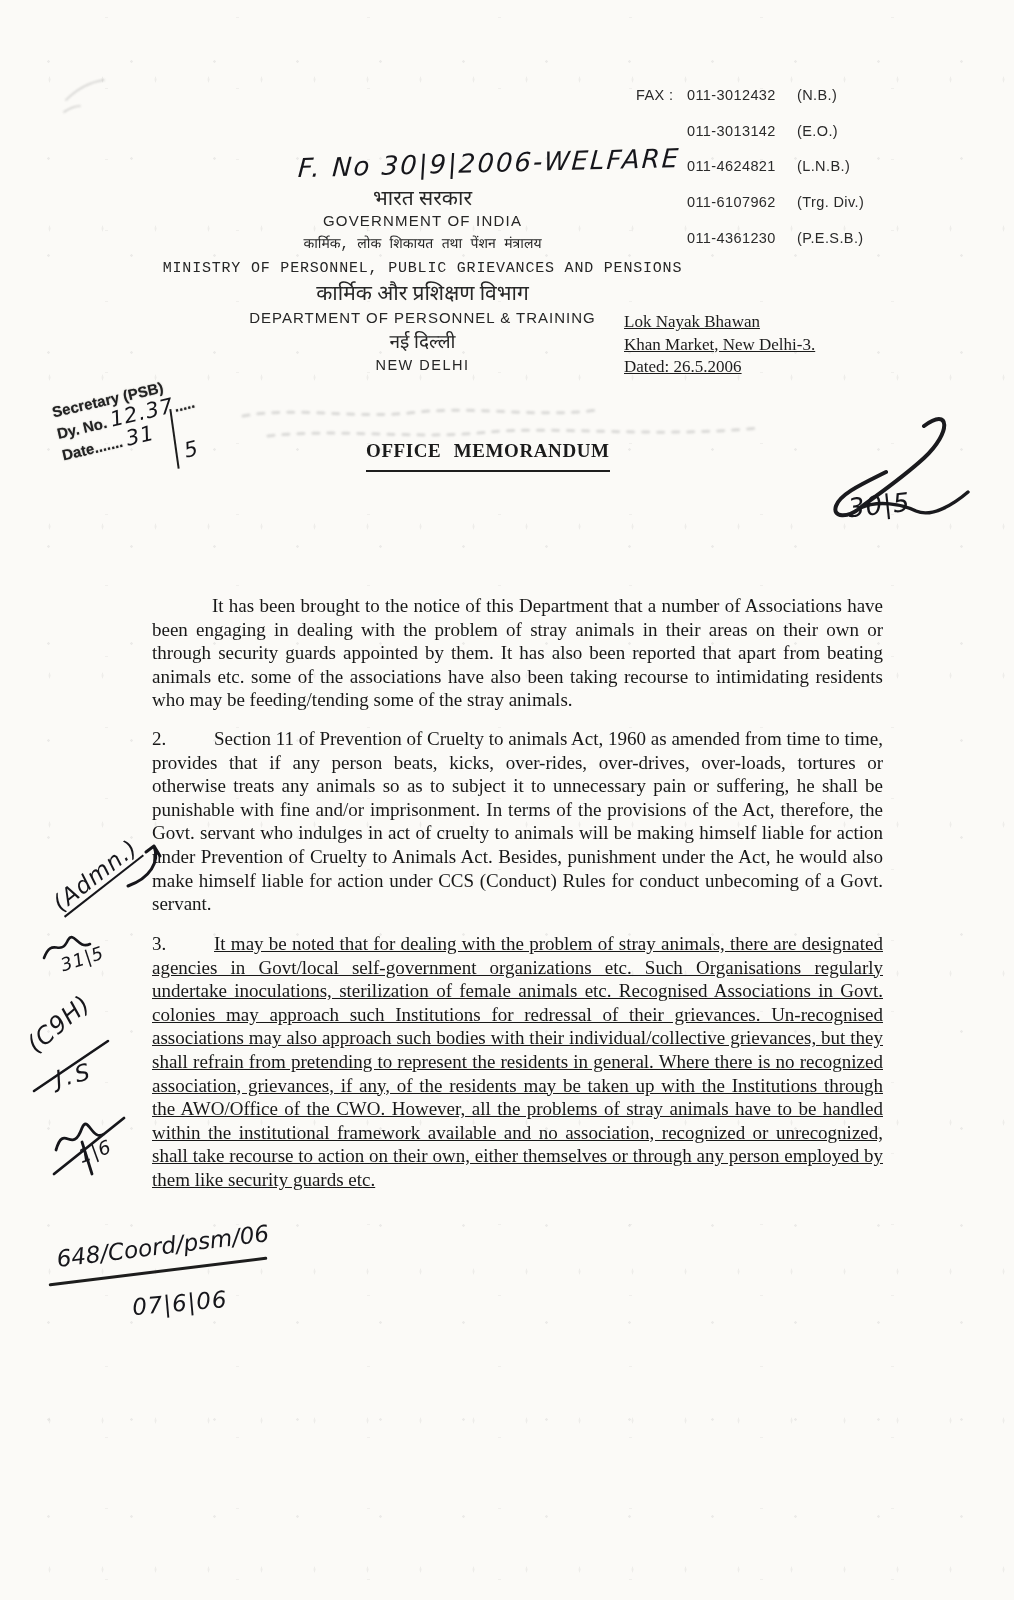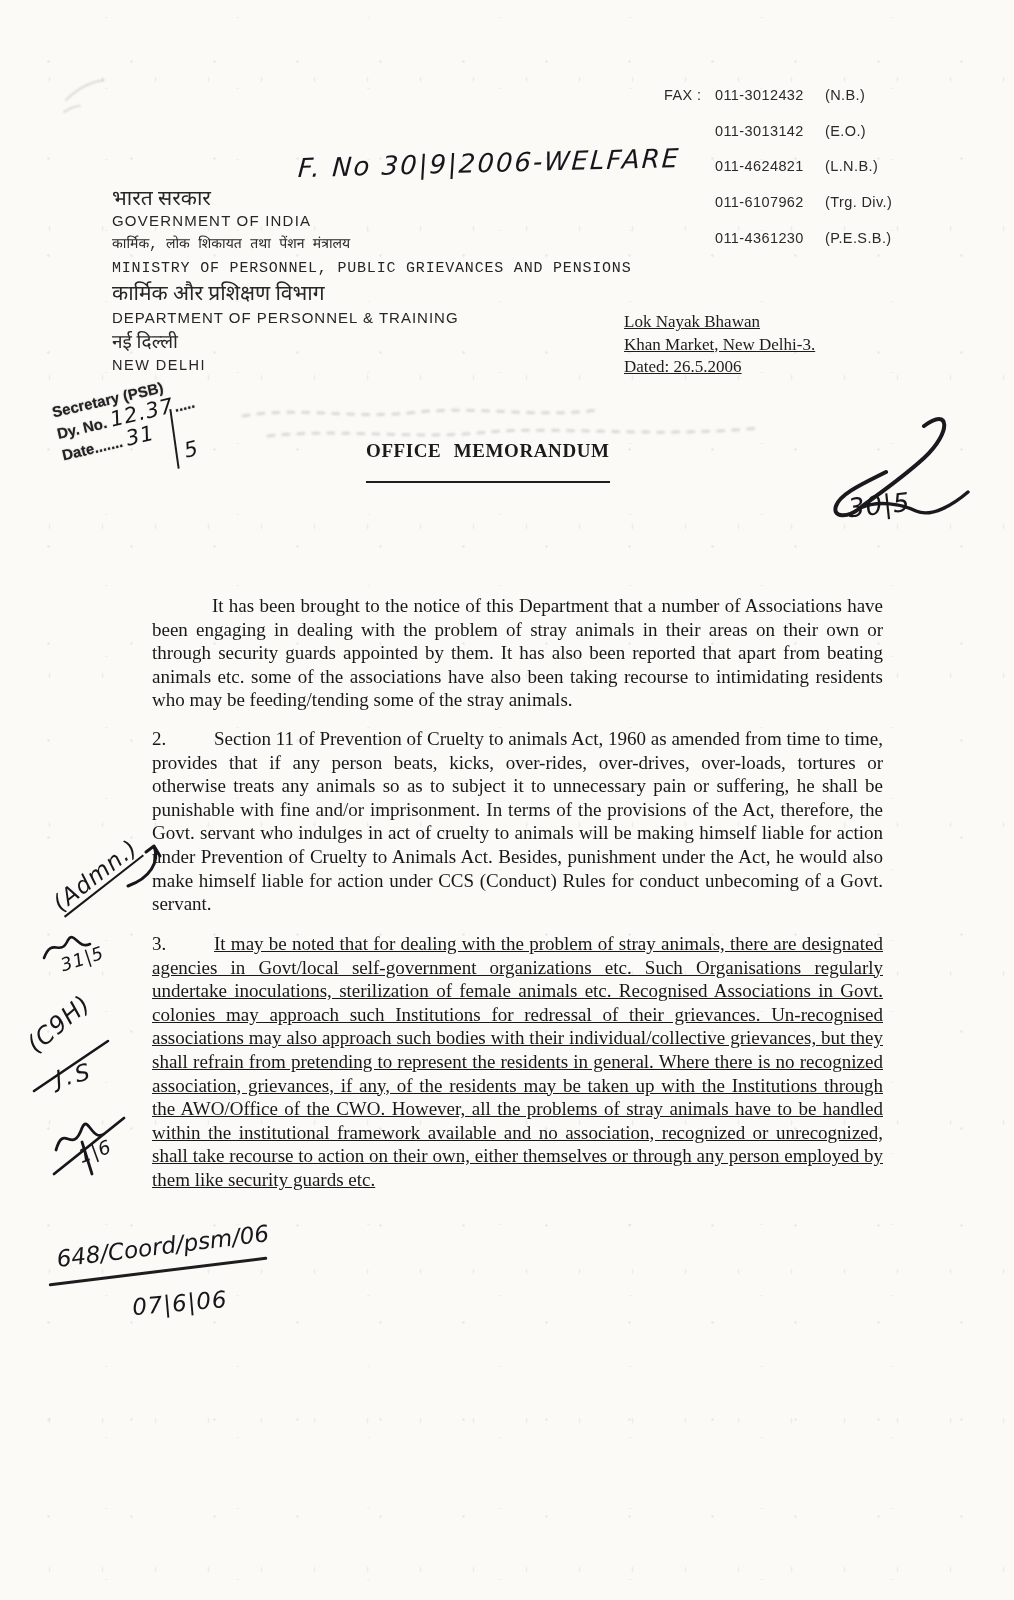--- a/index.html
+++ b/index.html
@@ -8,33 +8,33 @@
     background:#fbfaf7;overflow:hidden;color:#1f1f1f;
     font-family:"Liberation Serif",serif;
     background-image:
       radial-gradient(rgba(40,40,40,.07) 1px, transparent 1.4px),
       radial-gradient(rgba(40,40,40,.05) 1px, transparent 1.4px),
       radial-gradient(rgba(40,40,40,.06) 0.8px, transparent 1.2px);
     background-size:83px 97px, 131px 71px, 53px 149px;
     background-position:7px 13px, 41px 53px, 23px 5px;
   }
   
-  .fax{position:absolute;left:664px;top:86px;font-family:"Liberation Sans",sans-serif;
+  .fax{position:absolute;left:636px;top:86px;font-family:"Liberation Sans",sans-serif;
        font-size:14.5px;line-height:18.7px;color:#2a2a2a;letter-spacing:.4px;}
   .fax .row{white-space:nowrap;}
   .fax .lbl{display:inline-block;width:51px;}
   .fax .num{display:inline-block;width:110px;}
   .fax .indent{padding-left:51px;margin-top:17px;}
   
   .hw{font-family:"DejaVu Sans",sans-serif;font-style:italic;color:#16161b;
       letter-spacing:1px;}
   .fileno{position:absolute;left:298px;top:148px;font-size:26px;transform:rotate(-1.5deg) skewX(-5deg);
       letter-spacing:2px;white-space:nowrap;}
   
-  .letterhead{position:absolute;left:112px;top:186px;width:645px;color:#262626;}
+  .letterhead{position:absolute;left:100px;top:186px;width:645px;text-align:center;color:#262626;}
   .lh-hi1{font-size:21px;line-height:24px;}
   .lh-en1{font-family:"Liberation Sans",sans-serif;font-size:15px;line-height:21px;letter-spacing:1.2px;}
   .lh-hi2{font-size:14px;line-height:27px;font-family:Liberation Mono, monospace;}
   .lh-en2{font-family:Liberation Mono, monospace;font-size:15px;line-height:22px;letter-spacing:.8px;}
   .lh-hi3{font-size:21px;line-height:27px;}
   .lh-en3{font-family:"Liberation Sans",sans-serif;font-size:15px;line-height:22px;letter-spacing:1px;}
   .lh-hi4{font-size:19px;line-height:25px;}
   .lh-en4{font-family:"Liberation Sans",sans-serif;font-size:14.5px;line-height:22px;letter-spacing:1.5px;}
   
   .addr{position:absolute;left:624px;top:311px;width:252px;text-align:left;
@@ -42,21 +42,21 @@
   
   .stamp{position:absolute;left:50px;top:402px;transform:rotate(-13deg);transform-origin:left top;
          font-family:"Liberation Sans",sans-serif;font-size:15px;line-height:21px;color:#222;
          font-weight:700;text-shadow:0 0 1.2px rgba(20,20,20,.55);white-space:nowrap;}
   .stamp .hw{font-size:21px;font-weight:400;text-shadow:none;}
   .stamp-slash{position:absolute;left:112px;top:34px;width:2.2px;height:60px;background:#1d1d1d;
          transform:rotate(5deg);}
   .stamp-five{position:absolute;left:120px;top:68px;font-size:22px;}
   
   .om{position:absolute;left:366px;top:440px;font-size:19px;font-weight:700;letter-spacing:.6px;
-      word-spacing:7px;border-bottom:2.6px solid #1e1e1e;padding-bottom:19px;color:#1b1b1b;}
+      word-spacing:7px;border-bottom:2.6px solid #1e1e1e;padding-bottom:8px;color:#1b1b1b;}
   
   .subject{position:absolute;left:272px;top:530px;font-size:17px;font-weight:700;color:#1b1b1b;
       letter-spacing:.2px;}
   
   .para{position:absolute;left:152px;width:731px;font-size:19px;line-height:23.6px;
         text-align:justify;color:#181818;margin:0;}
   .p1{top:594px;text-indent:60px;}
   .p2{top:727px;}
   .p3{top:932px;text-decoration:underline;}
   .pnum{display:inline-block;width:62px;text-indent:0;}

